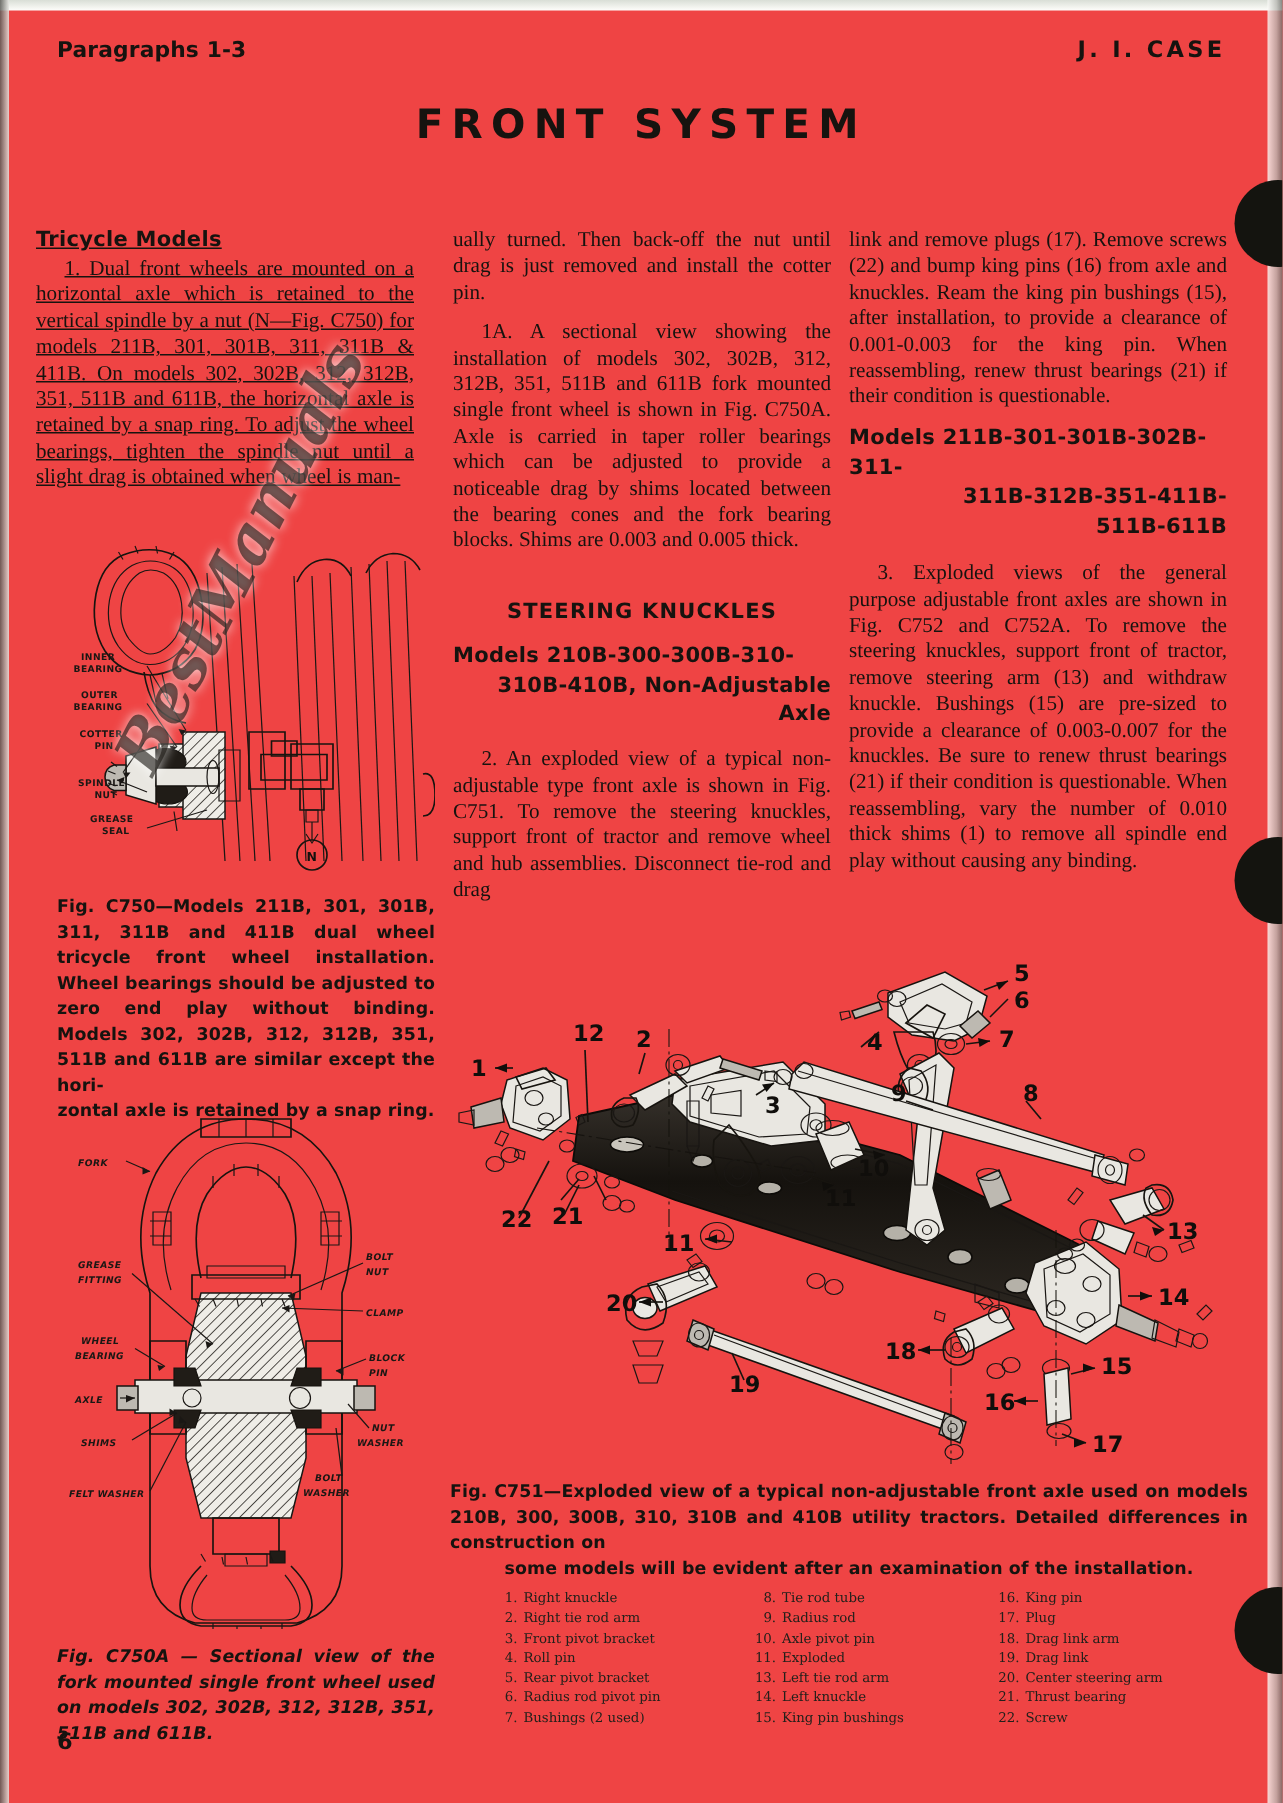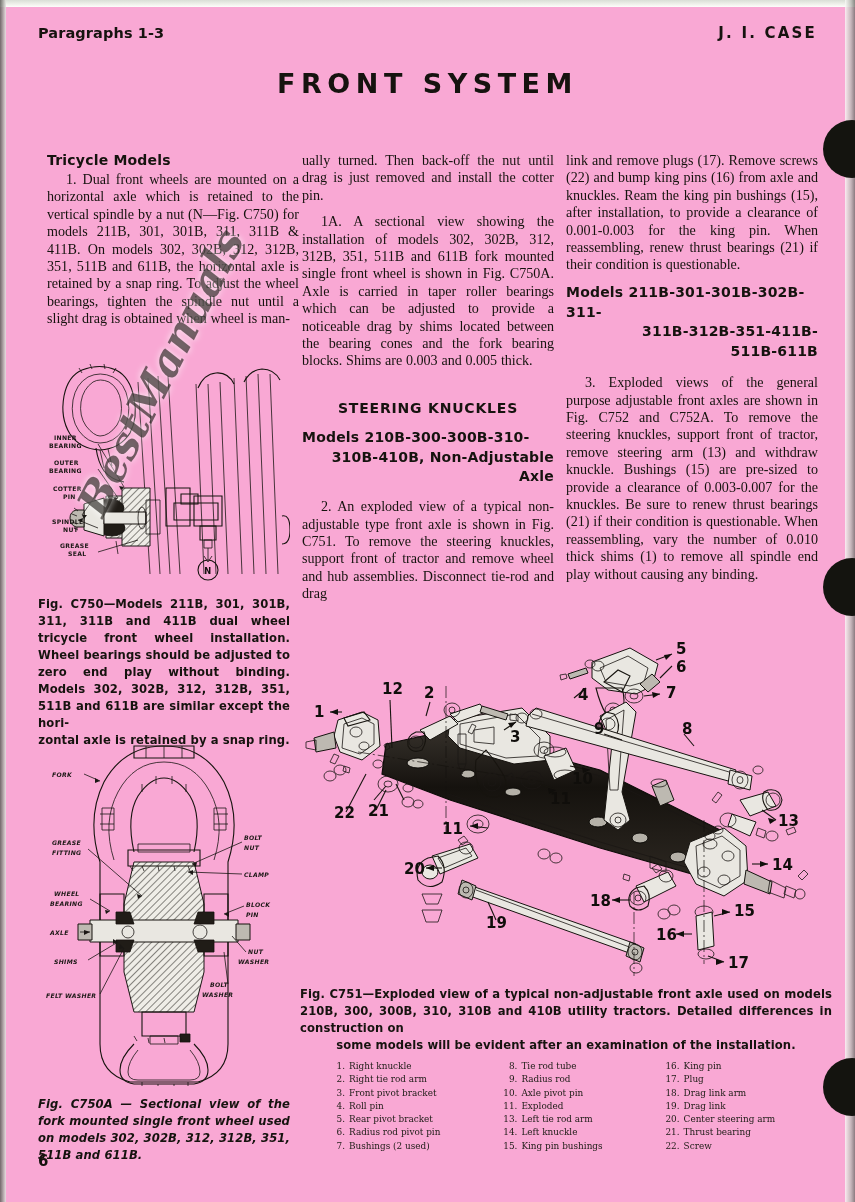--- a/index.html
+++ b/index.html
@@ -5,21 +5,21 @@
 <style>
   html, body {
     margin: 0;
     padding: 0;
     background: #8a8a8a;
   }
   .page {
     position: relative;
     width: 855px;
     height: 1202px;
-    background: #f9a8d4;
+    background: #ef4444;
     overflow: hidden;
     font-family: "Liberation Serif", serif;
     color: #16130f;
   }
 
   
   .edge-left {
     position: absolute;
     left: 0; top: 0;
     width: 6px; height: 1202px;
@@ -75,21 +75,21 @@
     font-size: 27px;
     letter-spacing: 5.5px;
   }
 
   
   .col {
     position: absolute;
     top: 152px;
     width: 252px;
   }
-  .col.c1 { left: 47px; }
+  .col.c1 { left: 24px; text-decoration: underline; }
   .col.c2 { left: 302px; }
   .col.c3 { left: 566px; }
 
   .sec-head {
     font-family: "DejaVu Sans", sans-serif;
     font-weight: bold;
     font-size: 14px;
     margin: 0 0 3px 0;
     letter-spacing: .2px;
   }

